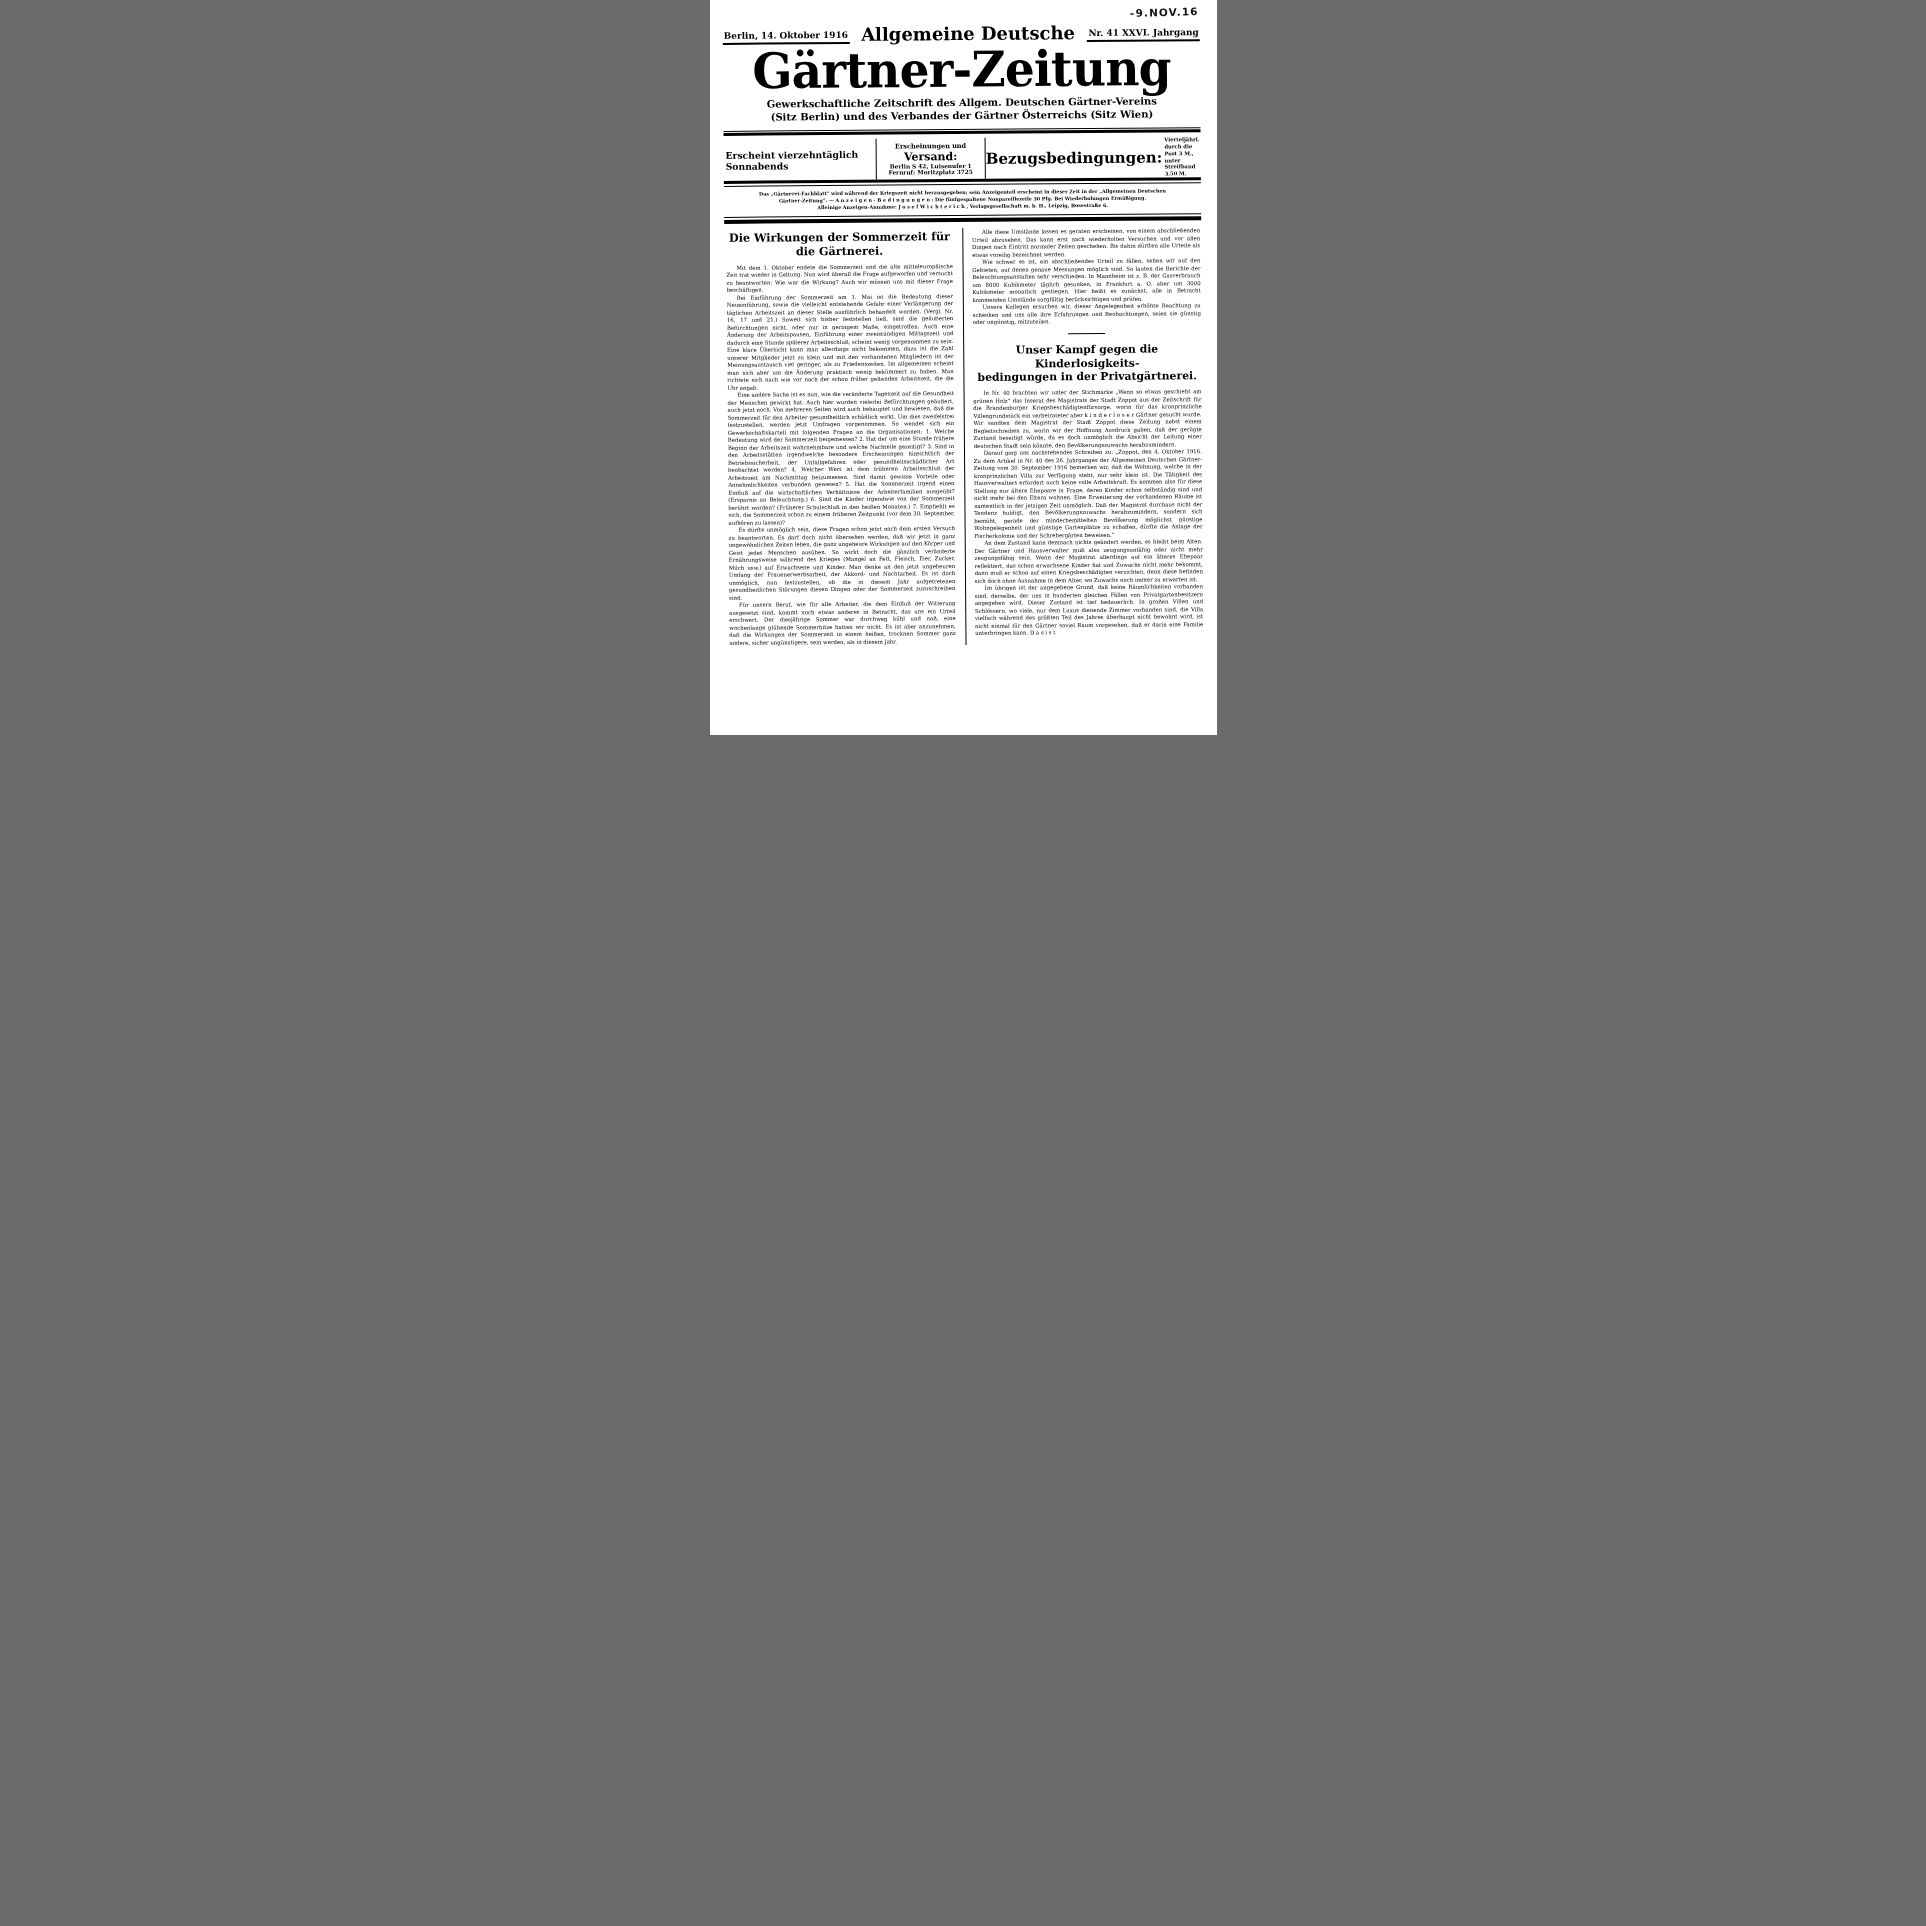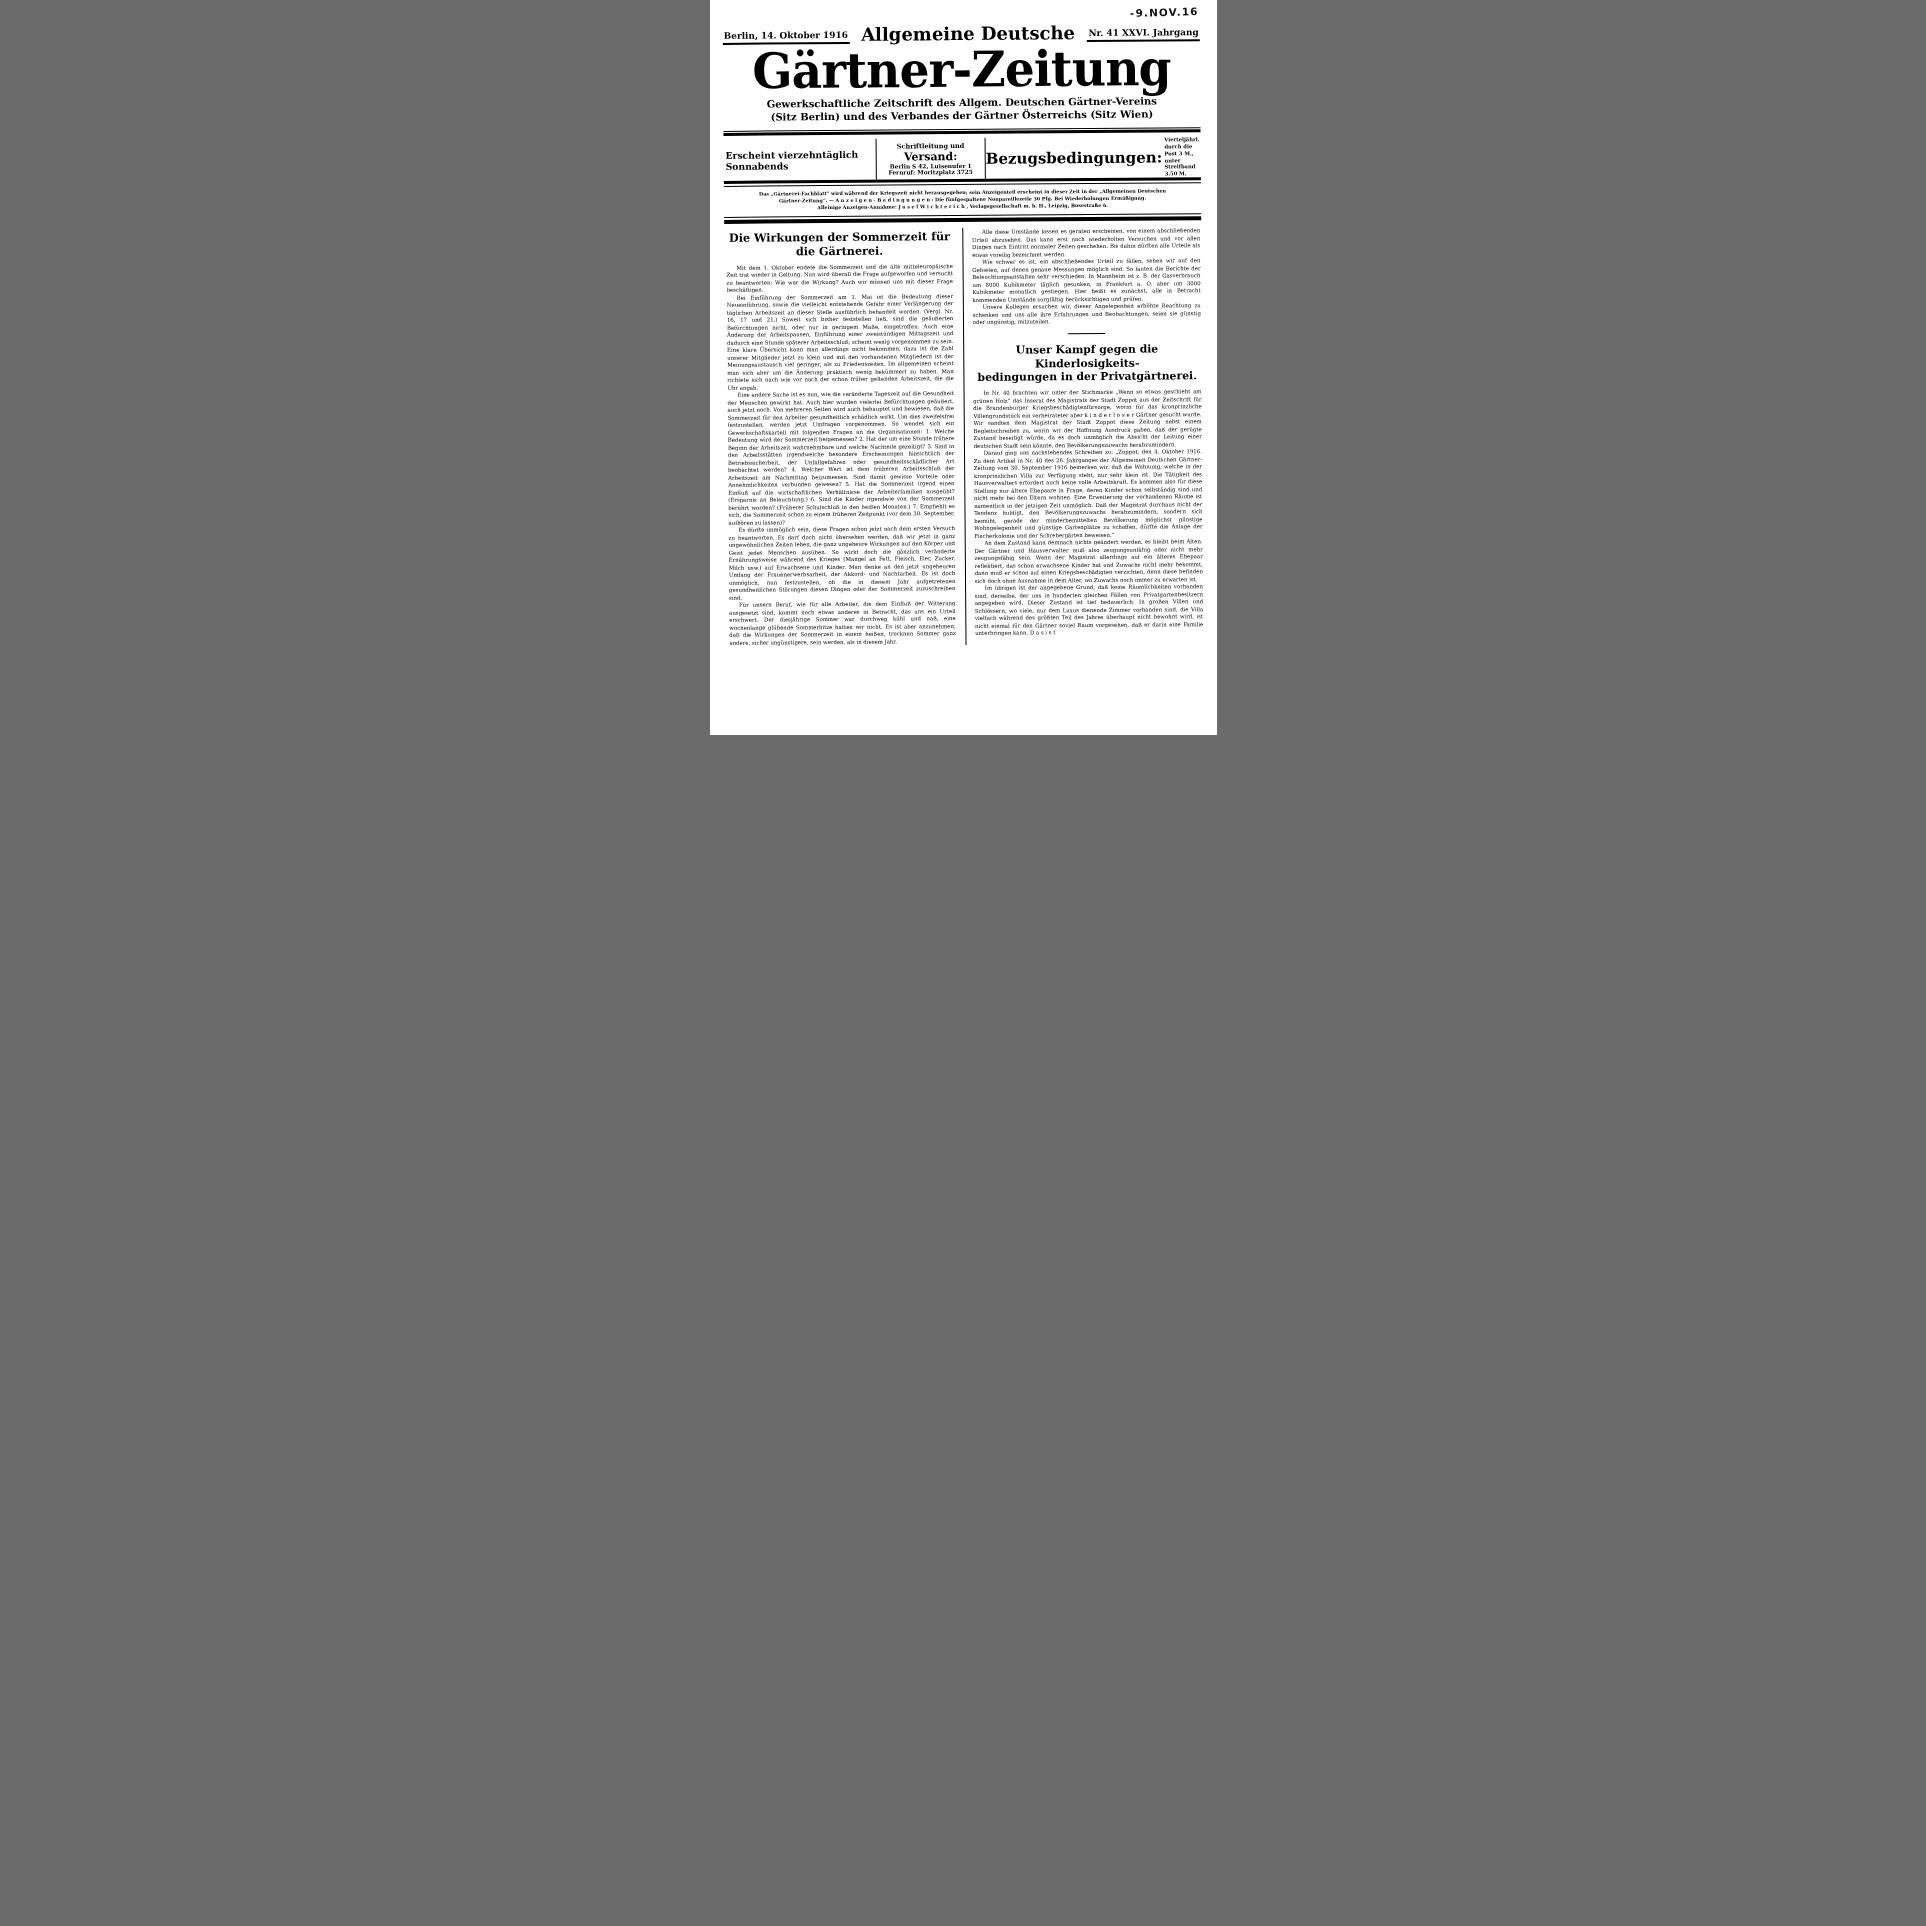--- a/index.html
+++ b/index.html
@@ -79,21 +79,21 @@
       <div>(Sitz Berlin) und des Verbandes der Gärtner Österreichs (Sitz Wien)</div>
     </div>
 
     <div class="rule-a"></div>
 
     <div class="infobar">
       <div class="cell ib-left">
         <div class="big">Erscheint vierzehntäglich Sonnabends</div>
       </div>
       <div class="cell ib-mid">
-        <div class="l1">Schriftleitung und</div>
+        <div class="l1">Erscheinungen und</div>
         <div class="l2">Versand:</div>
         <div class="l3">Berlin S 42, Luisenufer 1</div>
         <div class="l4">Fernruf: Moritzplatz 3725</div>
       </div>
       <div class="cell ib-right">
         <div class="label">Bezugsbedingungen:</div>
         <div class="small">
           <div>Vierteljährl. durch die Post 3 M.,</div>
           <div>unter Streifband 3.50 M.</div>
         </div>

